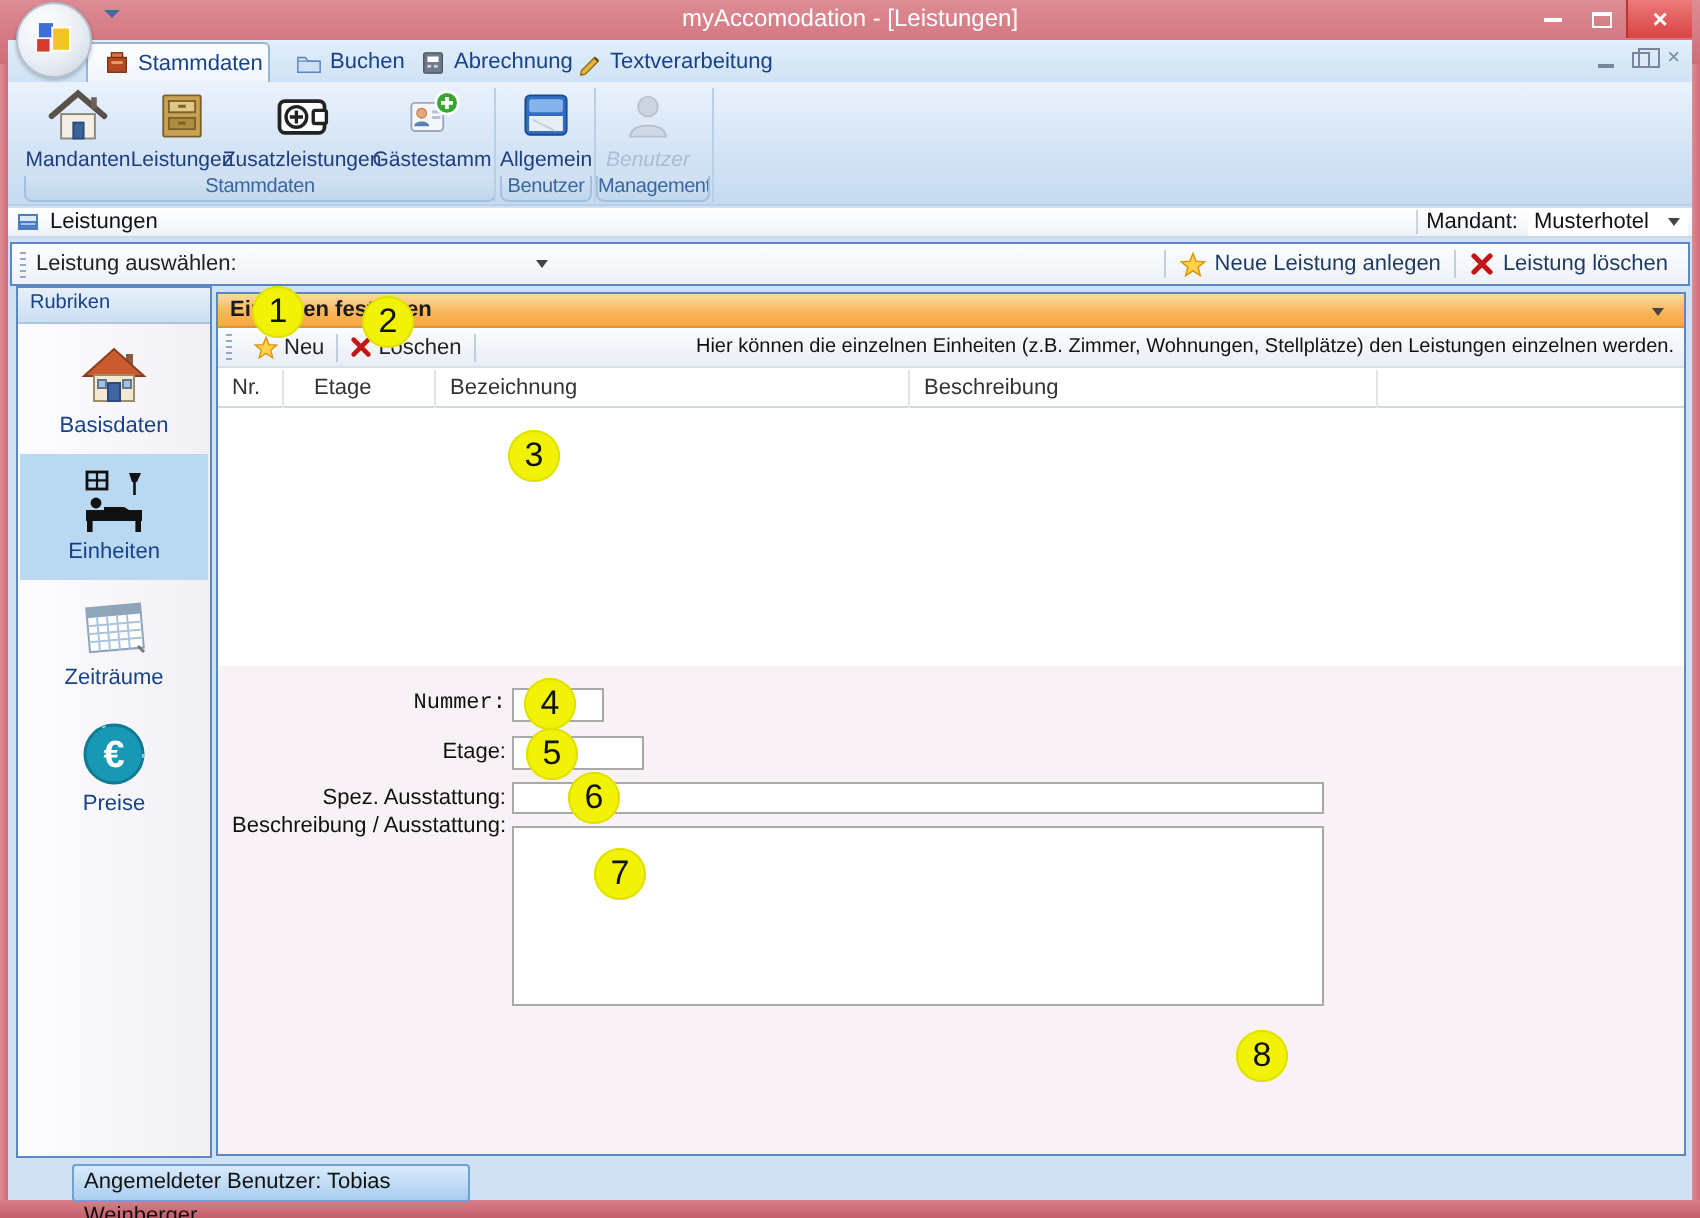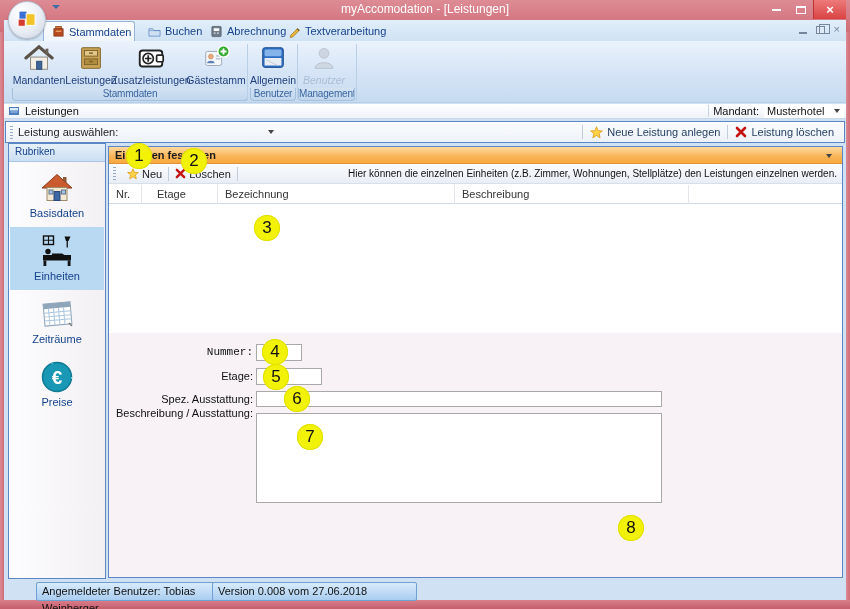--- a/index.html
+++ b/index.html
@@ -394,21 +394,20 @@
         <div class="f-label" style="top: 37px;">Etage:</div>
         <input class="f-input" value="" style="left: 147px; top: 35px; width: 66px; height: 17px;">
         <div class="f-label" style="top: 60px;">Spez. Ausstattung:</div>
         <input class="f-input" value="" style="left: 147px; top: 58px; width: 406px; height: 16px;">
         <div class="f-label" style="top: 74px;">Beschreibung / Ausstattung:</div>
         <textarea class="f-input" value="" style="left: 147px; top: 80px; width: 406px; height: 90px;"></textarea>
       </div>
   </div>
 
   <div class="status-panel" id="status-user">Angemeldeter Benutzer: Tobias Weinberger</div>
-  <div class="status-panel" id="status-version">Version 0.008 vom 27.06.2018</div>
 
   <div id="callout-layer">
       <div class="callout" style="left: 139px; top: 156px;">1</div>
       <div class="callout" style="left: 194px; top: 161px;">2</div>
       <div class="callout" style="left: 267px; top: 228px;">3</div>
       <div class="callout" style="left: 275px; top: 352px;">4</div>
       <div class="callout" style="left: 276px; top: 377px;">5</div>
       <div class="callout" style="left: 297px; top: 399px;">6</div>
       <div class="callout" style="left: 310px; top: 437px;">7</div>
       <div class="callout" style="left: 631px; top: 528px;">8</div>

